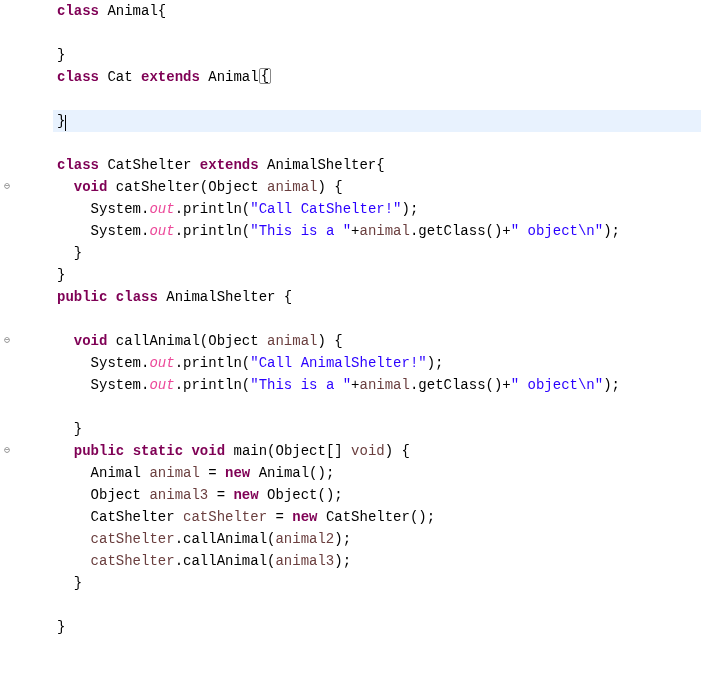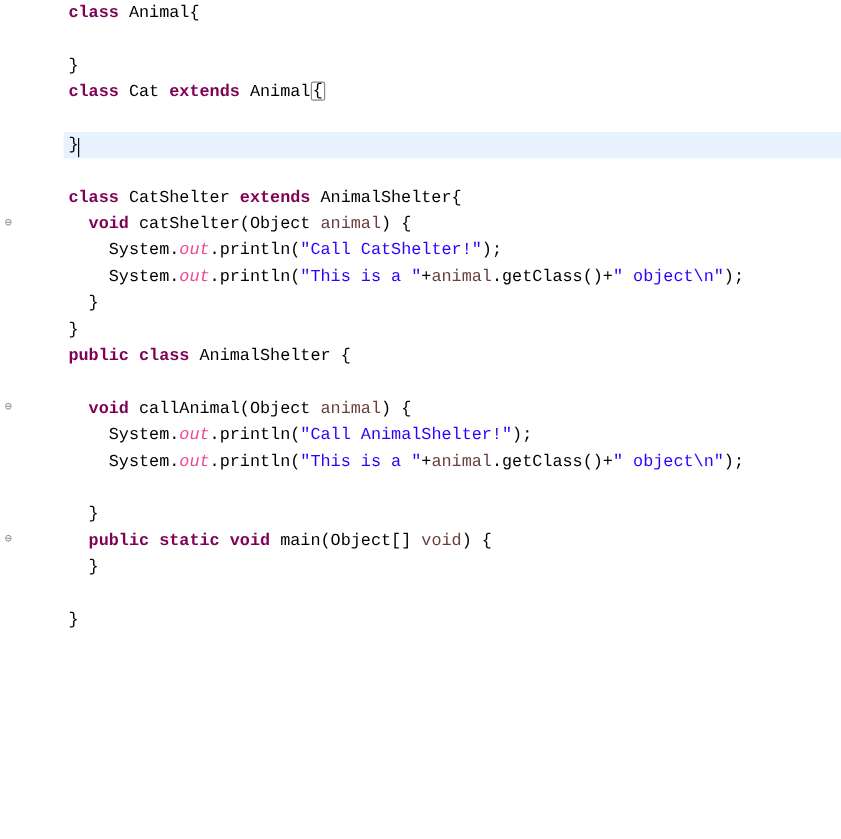--- a/index.html
+++ b/index.html
@@ -116,17 +116,22 @@
   <div class="line"><span>  </span><span>}</span></div>
   <div class="line"><span>}</span></div>
   <div class="line"><span class="kw">public</span><span> </span><span class="kw">class</span><span> AnimalShelter {</span></div>
   <div class="line"><span></span></div>
   <div class="line"><span>  </span><span class="kw">void</span><span> callAnimal(Object </span><span class="param">animal</span><span>) {</span></div>
   <div class="line"><span>    </span><span>System.</span><span class="field-static">out</span><span>.println(</span><span class="str">"Call AnimalShelter!"</span><span>);</span></div>
   <div class="line"><span>    </span><span>System.</span><span class="field-static">out</span><span>.println(</span><span class="str">"This is a "</span><span>+</span><span class="param">animal</span><span>.getClass()+</span><span class="str">" object\n"</span><span>);</span></div>
   <div class="line"><span></span></div>
   <div class="line"><span>  </span><span>}</span></div>
   <div class="line"><span>  </span><span class="kw">public</span><span> </span><span class="kw">static</span><span> </span><span class="kw">void</span><span> main(Object[] </span><span class="param">void</span><span>) {</span></div>
+  <div class="line"><span>    </span><span>Animal </span><span class="local">animal</span><span> = </span><span class="kw">new</span><span> Animal();</span></div>
+  <div class="line"><span>    </span><span>Object </span><span class="local">animal3</span><span> = </span><span class="kw">new</span><span> Object();</span></div>
+  <div class="line"><span>    </span><span>CatShelter </span><span class="local">catShelter</span><span> = </span><span class="kw">new</span><span> CatShelter();</span></div>
+  <div class="line"><span>    </span><span class="local">catShelter</span><span>.callAnimal(</span><span class="local">animal2</span><span>);</span></div>
+  <div class="line"><span>    </span><span class="local">catShelter</span><span>.callAnimal(</span><span class="local">animal3</span><span>);</span></div>
   <div class="line"><span>  </span><span>}</span></div>
   <div class="line"><span></span></div>
   <div class="line"><span>}</span></div>
 
 </div>
 
 </body></html>

